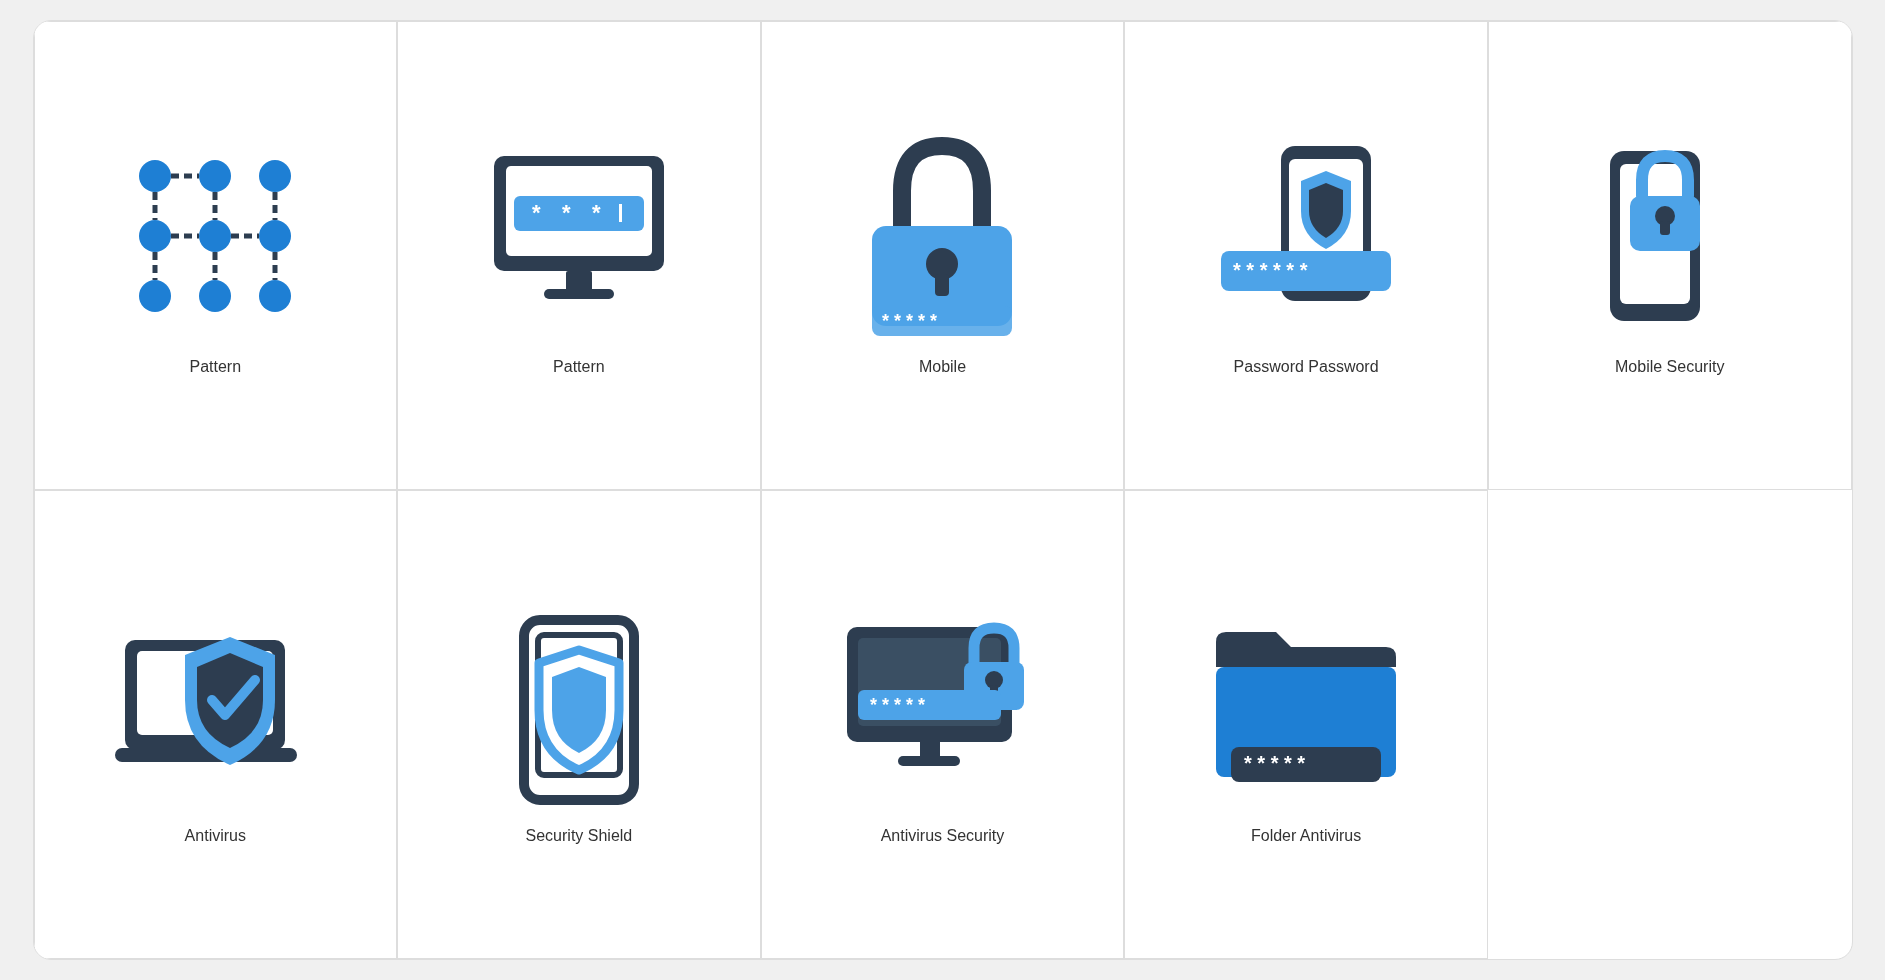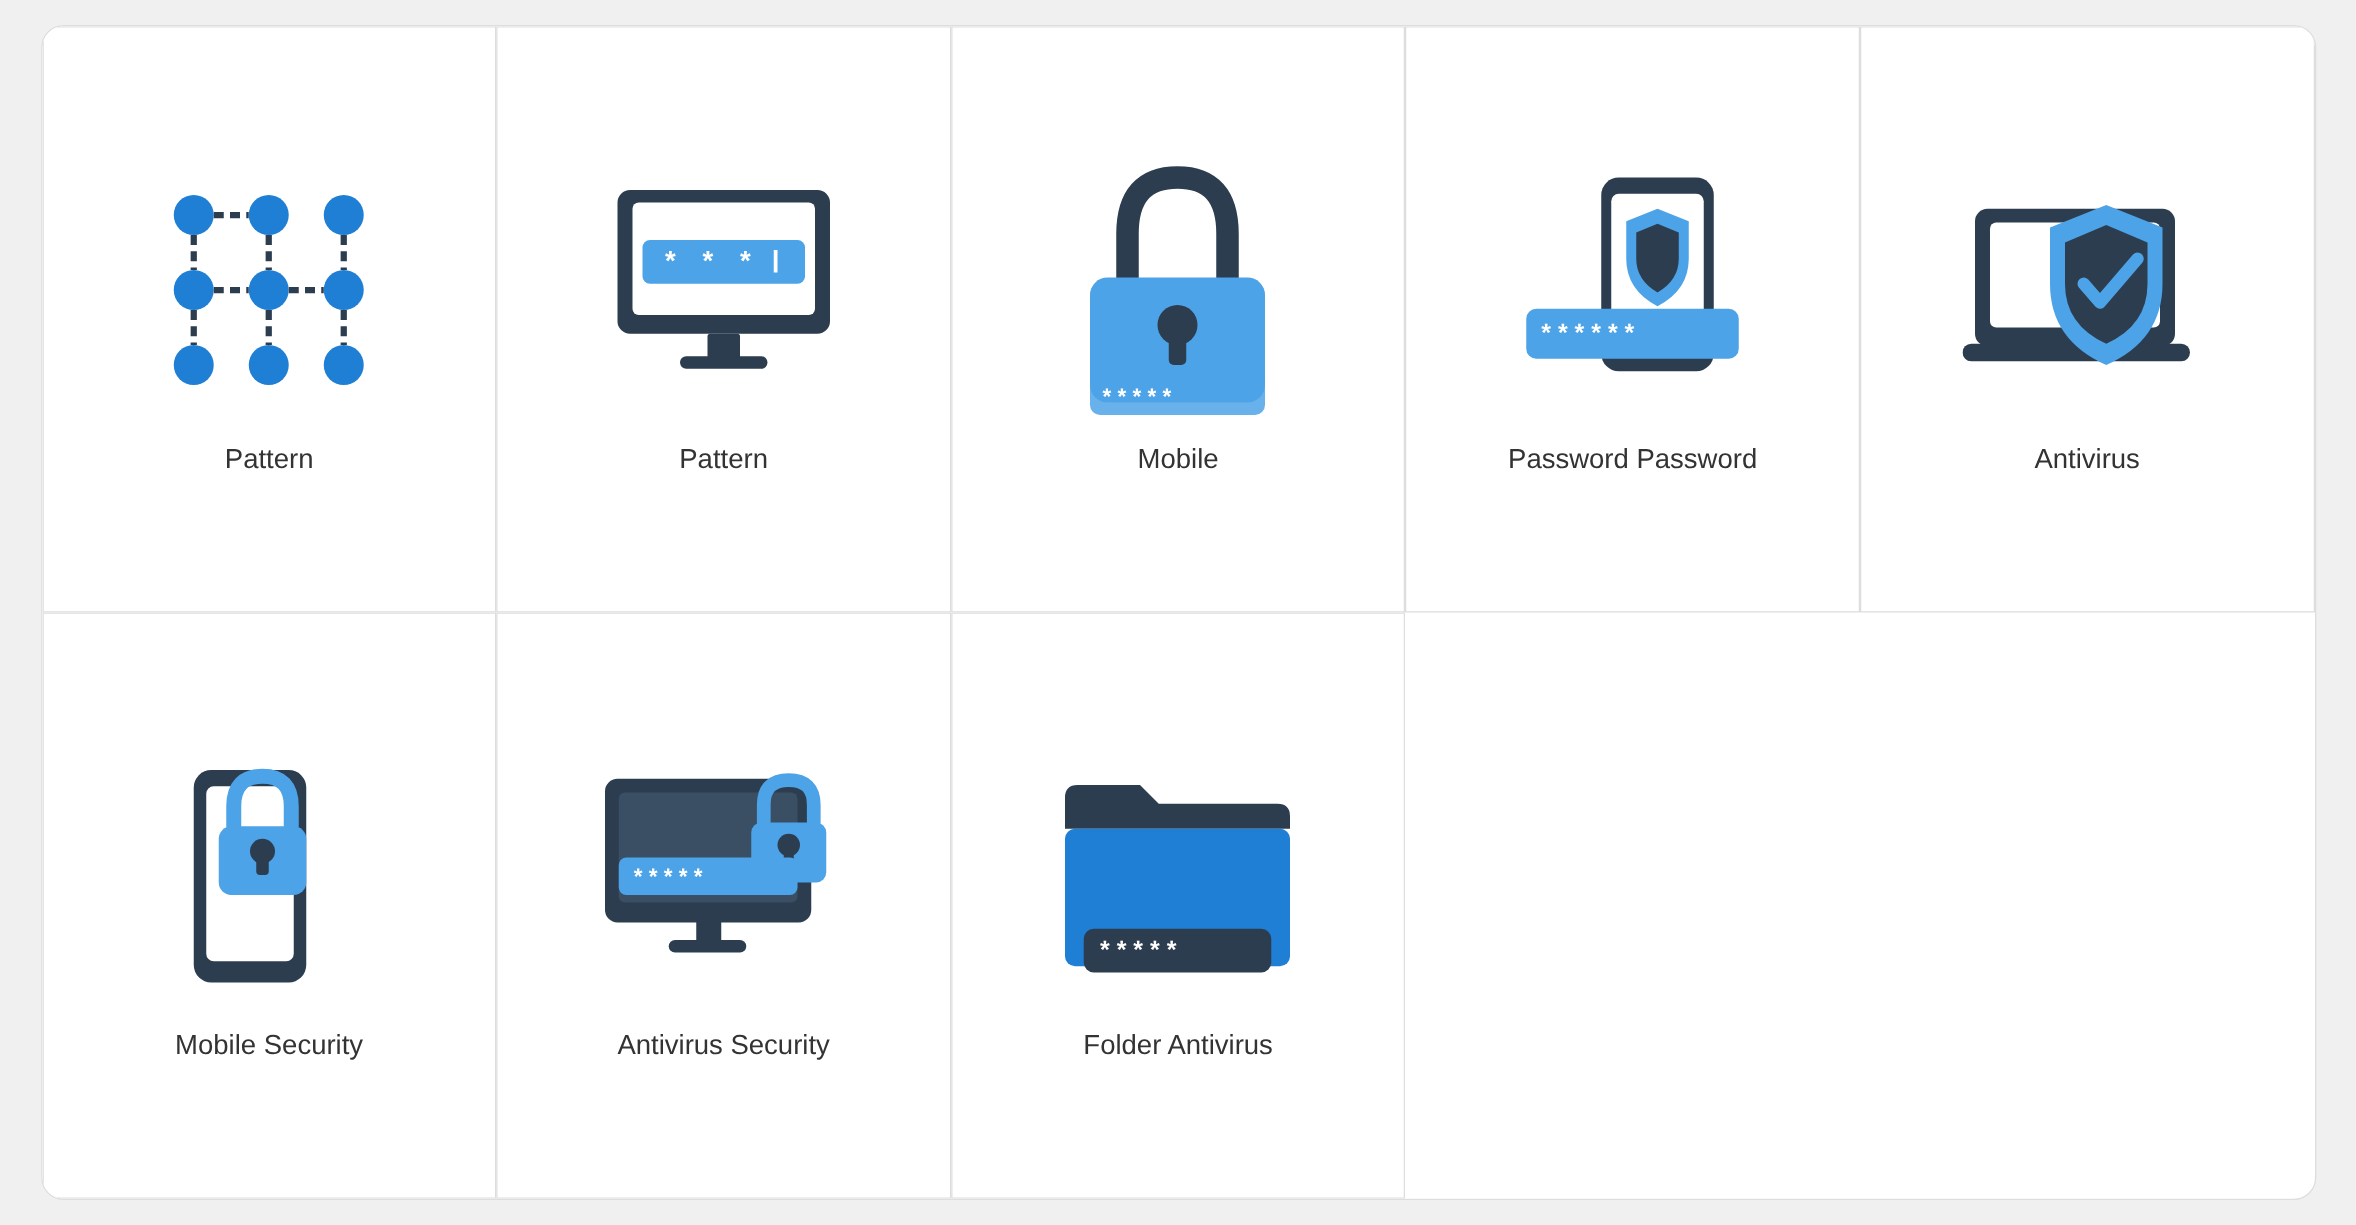--- a/index.html
+++ b/index.html
@@ -33,21 +33,21 @@
       background: #fff;
     }
     .icon-area {
       width: 200px;
       height: 200px;
       display: flex;
       align-items: center;
       justify-content: center;
     }
     .icon-label {
-      font-size: 22px;
+      font-size: 16px;
       color: #333;
       font-weight: 400;
       text-align: center;
     }
 
     
     .dark { fill: #2d3d50; }
     .blue { fill: #1e7fd4; }
   </style>
 </head>
@@ -141,55 +141,68 @@
         <rect x="10" y="110" width="170" height="40" rx="8" ry="8" fill="#4da3e8"></rect>
         <text x="22" y="136" font-size="20" fill="white" font-weight="bold">* * * * * *</text>
       </svg>
     </div>
     <span class="icon-label">Password Password</span>
   </div>
 
 
   <div class="grid-cell">
     <div class="icon-area">
+      <svg width="160" height="200" viewBox="0 0 160 200">
+
+        <rect x="20" y="15" width="90" height="170" rx="14" ry="14" fill="#2d3d50"></rect>
+        <rect x="30" y="28" width="70" height="140" rx="6" ry="6" fill="#ffffff"></rect>
+
+        <path d="M52,60 L52,44 Q52,20 75,20 Q98,20 98,44 L98,60" fill="none" stroke="#4da3e8" stroke-width="12" stroke-linecap="round"></path>
+
+        <rect x="40" y="60" width="70" height="55" rx="10" ry="10" fill="#4da3e8"></rect>
+
+        <circle cx="75" cy="80" r="10" fill="#2d3d50"></circle>
+        <rect x="70" y="85" width="10" height="14" rx="3" fill="#2d3d50"></rect>
+      </svg>
+    </div>
+    <span class="icon-label">Mobile Security</span>
+  </div>
+
+  <div class="grid-cell">
+    <div class="icon-area">
       <svg width="200" height="180" viewBox="0 0 200 180">
 
         <rect x="10" y="25" width="160" height="110" rx="10" ry="10" fill="#2d3d50"></rect>
 
         <rect x="22" y="36" width="136" height="84" rx="5" ry="5" fill="#ffffff"></rect>
 
         <rect x="0" y="133" width="182" height="14" rx="7" fill="#2d3d50"></rect>
 
         <path d="M115,22 L160,40 L160,85 Q160,130 115,150 Q70,130 70,85 L70,40 Z" fill="#4da3e8"></path>
         <path d="M115,38 L148,52 L148,85 Q148,118 115,133 Q82,118 82,85 L82,52 Z" fill="#2d3d50"></path>
 
         <polyline points="97,85 110,100 140,65" fill="none" stroke="#4da3e8" stroke-width="10" stroke-linecap="round" stroke-linejoin="round"></polyline>
       </svg>
     </div>
     <span class="icon-label">Antivirus</span>
   </div>
 
   <div class="grid-cell">
     <div class="icon-area">
-      <svg width="160" height="200" viewBox="0 0 160 200">
-
-        <rect x="20" y="15" width="90" height="170" rx="14" ry="14" fill="#2d3d50"></rect>
-        <rect x="30" y="28" width="70" height="140" rx="6" ry="6" fill="#ffffff"></rect>
-
-        <path d="M52,60 L52,44 Q52,20 75,20 Q98,20 98,44 L98,60" fill="none" stroke="#4da3e8" stroke-width="12" stroke-linecap="round"></path>
-
-        <rect x="40" y="60" width="70" height="55" rx="10" ry="10" fill="#4da3e8"></rect>
-
-        <circle cx="75" cy="80" r="10" fill="#2d3d50"></circle>
-        <rect x="70" y="85" width="10" height="14" rx="3" fill="#2d3d50"></rect>
-      </svg>
-    </div>
-    <span class="icon-label">Mobile Security</span>
-  </div>
-
+      <svg width="170" height="200" viewBox="0 0 170 200">
+
+        <rect x="30" y="15" width="110" height="180" rx="16" ry="16" fill="none" stroke="#2d3d50" stroke-width="10"></rect>
+        <rect x="44" y="30" width="82" height="140" rx="6" ry="6" fill="none" stroke="#2d3d50" stroke-width="6"></rect>
+
+        <path d="M85,45 L125,58 L125,105 Q125,148 85,165 Q45,148 45,105 L45,58 Z" fill="none" stroke="#4da3e8" stroke-width="9" stroke-linejoin="round"></path>
+        <path d="M85,62 L112,72 L112,105 Q112,135 85,148 Q58,135 58,105 L58,72 Z" fill="#4da3e8"></path>
+      </svg>
+    </div>
+    <span class="icon-label">Security Shield</span>
+  </div>
 
   <div class="grid-cell">
     <div class="icon-area">
       <svg width="200" height="185" viewBox="0 0 200 185">
 
         <rect x="5" y="15" width="165" height="115" rx="10" ry="10" fill="#2d3d50"></rect>
         <rect x="16" y="26" width="143" height="88" rx="5" ry="5" fill="#2d3d50"></rect>
 
         <rect x="16" y="26" width="143" height="88" rx="5" ry="5" fill="#3a4f63"></rect>
 

